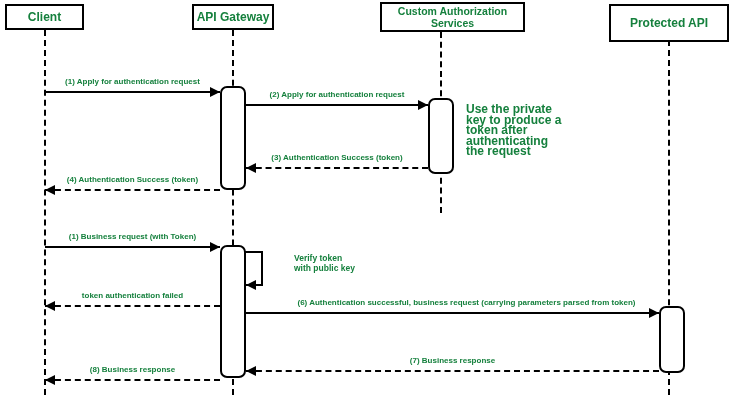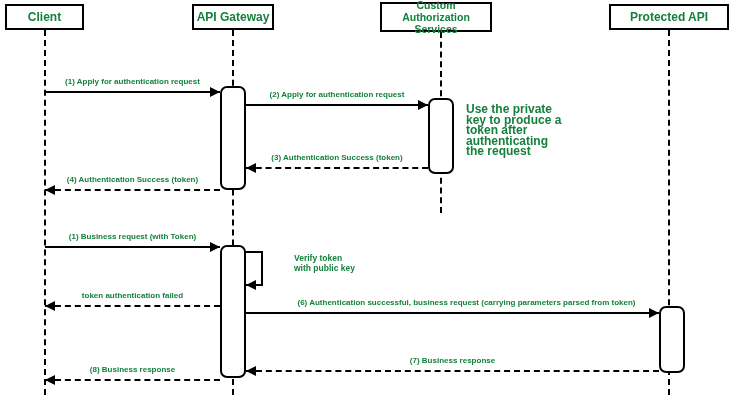--- a/index.html
+++ b/index.html
@@ -24,22 +24,22 @@
     align-items: center;
     justify-content: center;
     text-align: center;
     font-weight: bold;
     font-size: 12px;
     line-height: 13px;
     z-index: 3;
   }
   .pbox.client        { left: 5px;   top: 4px; width: 79px;  height: 26px; }
   .pbox.gateway       { left: 192px; top: 4px; width: 82px;  height: 26px; }
-  .pbox.custauth      { left: 380px; top: 2px; width: 112px; height: 30px; font-size: 10.5px; line-height: 12px; padding: 0 2px; }
-  .pbox.protectedapi  { left: 609px; top: 4px; width: 120px; height: 26px; }
+  .pbox.custauth      { left: 380px; top: 2px; width: 145px; height: 30px; font-size: 10.5px; line-height: 12px; padding: 0 2px; }
+  .pbox.protectedapi  { left: 609px; top: 4px; width: 120px; height: 38px; }
 
   
   .lifeline {
     position: absolute;
     width: 0;
     border-left: 2px dashed #000000;
     z-index: 1;
   }
   .lifeline.client       { left: 44px;  top: 30px; height: 365px; }
   .lifeline.gateway      { left: 232px; top: 30px; height: 365px; }

